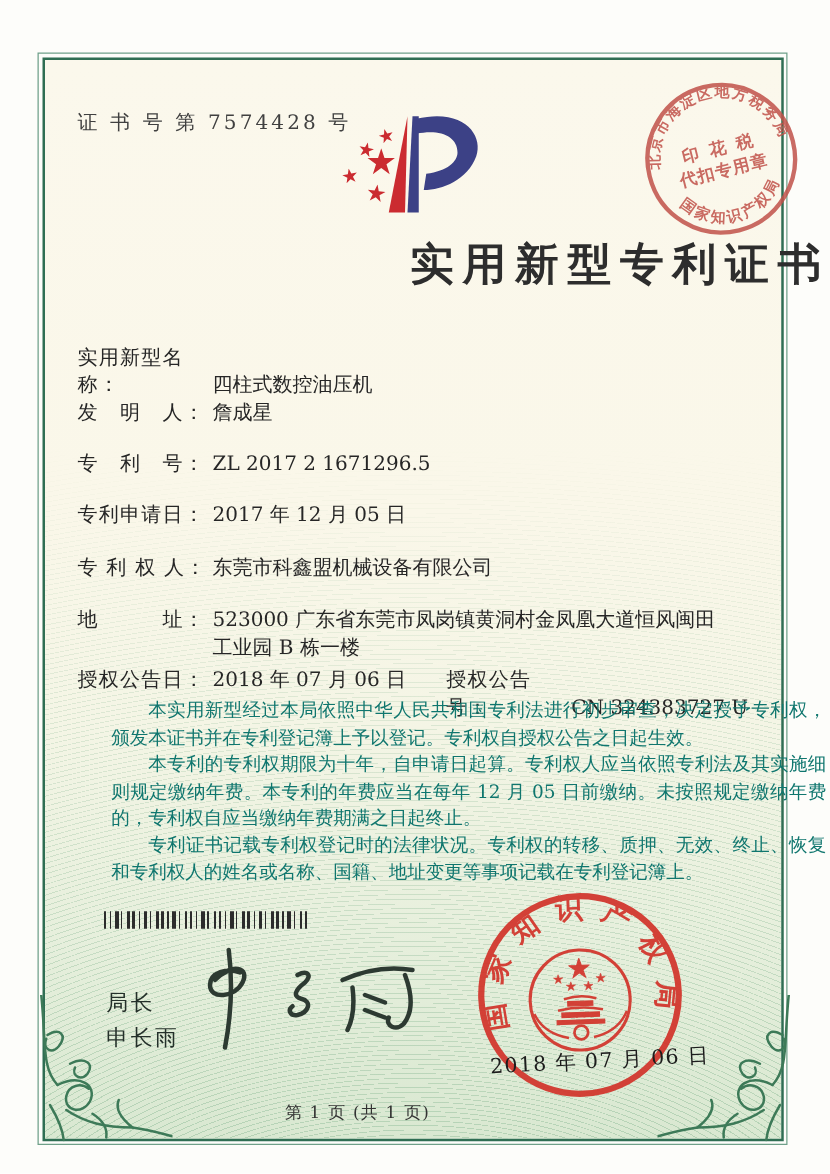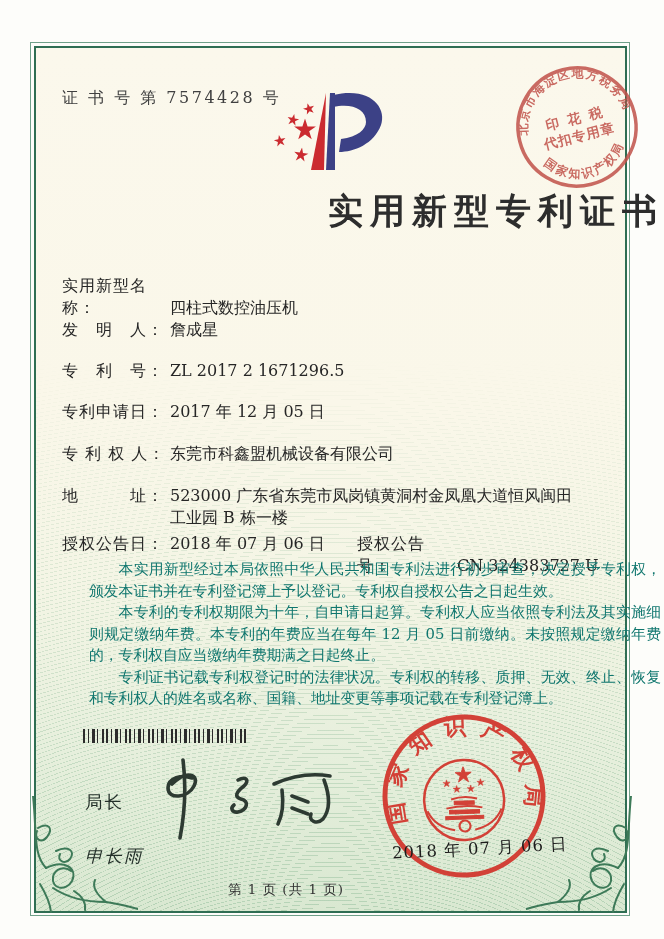--- a/index.html
+++ b/index.html
@@ -62,21 +62,21 @@
     left:83px; top:729px; width:163px; height:14px;
     background-image: repeating-linear-gradient(90deg,
       #2c2c2c 0 2px, transparent 2px 5px,
       #2c2c2c 5px 6px, transparent 6px 9px,
       #2c2c2c 9px 12px, transparent 12px 14px,
       #2c2c2c 14px 15px, transparent 15px 19px,
       #2c2c2c 19px 21px, transparent 21px 23px);
   }
 
   .issuer { left:85px; top:790px; font-size:17.5px; color:#24302a; letter-spacing:2px; }
-  .issuer .name { margin-top:30px;font-style:italic; }
+  .issuer .name { margin-top:4px; }
   .signature { left:146px; top:750px; width:200px; height:100px; }
 
   .main-seal { left:378px; top:710px; width:172px; height:172px; transform:rotate(-2deg); opacity:.92; }
   .seal-date {
     left:392px; top:838px; font-size:16.5px; color:#1c1c1c; letter-spacing:1px;
     transform:rotate(-3deg); z-index:5;
   }
 
   .tax-stamp { left:510px; top:60px; width:134px; height:134px; transform:rotate(-14deg); opacity:.85; z-index:4; }
 

